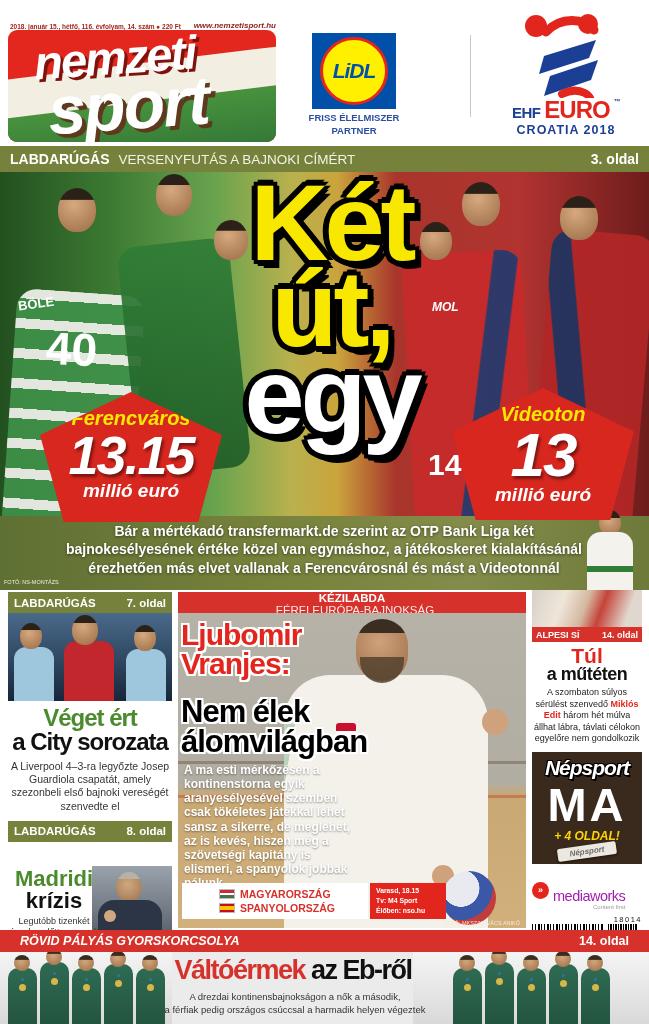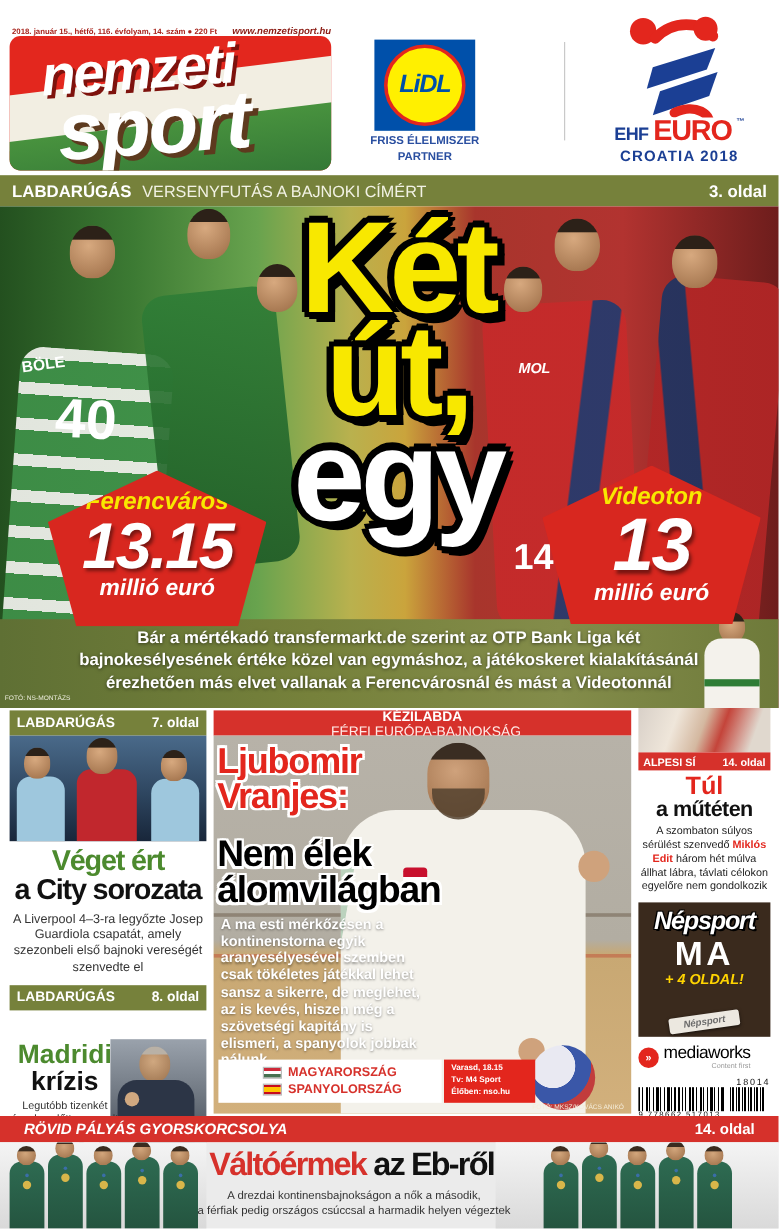--- a/index.html
+++ b/index.html
@@ -170,31 +170,31 @@
     background:linear-gradient(110deg,#d8d0c8 0%,#efe6da 28%,#d4b8a0 48%,#c4443a 62%,#e0d8ce 85%);}
   .colR .bar{height:15px;font-size:9px;padding:0 4px;}
   .headR{text-align:center;margin-top:4px;line-height:.95;font-weight:bold;}
   .headR .r1{color:#e3261d;font-size:21px;}
   .headR .r2{color:#111;font-size:18px;letter-spacing:-0.5px;}
   .bodyR{margin-top:4px;text-align:center;font-size:9px;line-height:1.28;color:#222;}
   .bodyR .accent{color:#e3261d;font-weight:bold;}
   .promo{margin-top:7px;height:112px;background:#3a2a1d;color:#fff;text-align:center;position:relative;}
   .np-brand{padding-top:4px;font-style:italic;font-weight:bold;font-size:21px;letter-spacing:-1px;
     text-shadow:1.5px 1.5px 0 #000,-1px -1px 0 #000,1px -1px 0 #000,-1px 1px 0 #000;}
-  .np-ma{font-size:28px;font-weight:bold;letter-spacing:3px;line-height:1.05;}
+  .np-ma{font-size:47px;font-weight:bold;letter-spacing:3px;line-height:1.05;}
   .np-extra{color:#ffd400;font-weight:bold;font-style:italic;font-size:12px;}
   .np-mini{position:absolute;bottom:6px;left:50%;transform:translateX(-50%) rotate(-8deg);
     background:#ece8e0;color:#6a6a6a;font-size:8px;font-style:italic;font-weight:bold;
     padding:2px 12px;border-radius:2px;box-shadow:0 1px 3px rgba(0,0,0,.6);}
   .mediaworks{margin-top:7px;display:flex;align-items:center;gap:4px;}
   .mw-icon{width:17px;height:17px;border-radius:50%;background:#e3261d;color:#fff;font-size:9px;
     display:flex;align-items:center;justify-content:center;font-weight:bold;flex:0 0 auto;}
   .mw-icon::before{content:"\00bb";}
   .mw-text{line-height:1;}
-  .mw-name{font-size:14.5px;color:#000000;letter-spacing:-0.5px;}
+  .mw-name{font-size:14.5px;color:#a21caf;letter-spacing:-0.5px;margin-top:18px;}
   .mw-tag{font-size:6px;color:#9a9a9a;text-align:right;margin-top:1px;}
   .barcode-wrap{margin-top:5px;position:relative;height:36px;}
   .bc-issue{position:absolute;right:0;top:0;font-size:7.5px;letter-spacing:1.5px;color:#111;}
   .bc-main{position:absolute;left:0;top:9px;width:72px;height:20px;
     background:repeating-linear-gradient(90deg,#000 0 1px,#fff 1px 3px,#000 3px 4px,#fff 4px 6px,#000 6px 8px,#fff 8px 9px);}
   .bc-side{position:absolute;left:76px;top:9px;width:30px;height:20px;
     background:repeating-linear-gradient(90deg,#000 0 1px,#fff 1px 2px,#000 2px 4px,#fff 4px 5px);}
   .bc-num{position:absolute;left:0;top:29px;font-size:6.5px;letter-spacing:1.2px;color:#111;}
 
   

